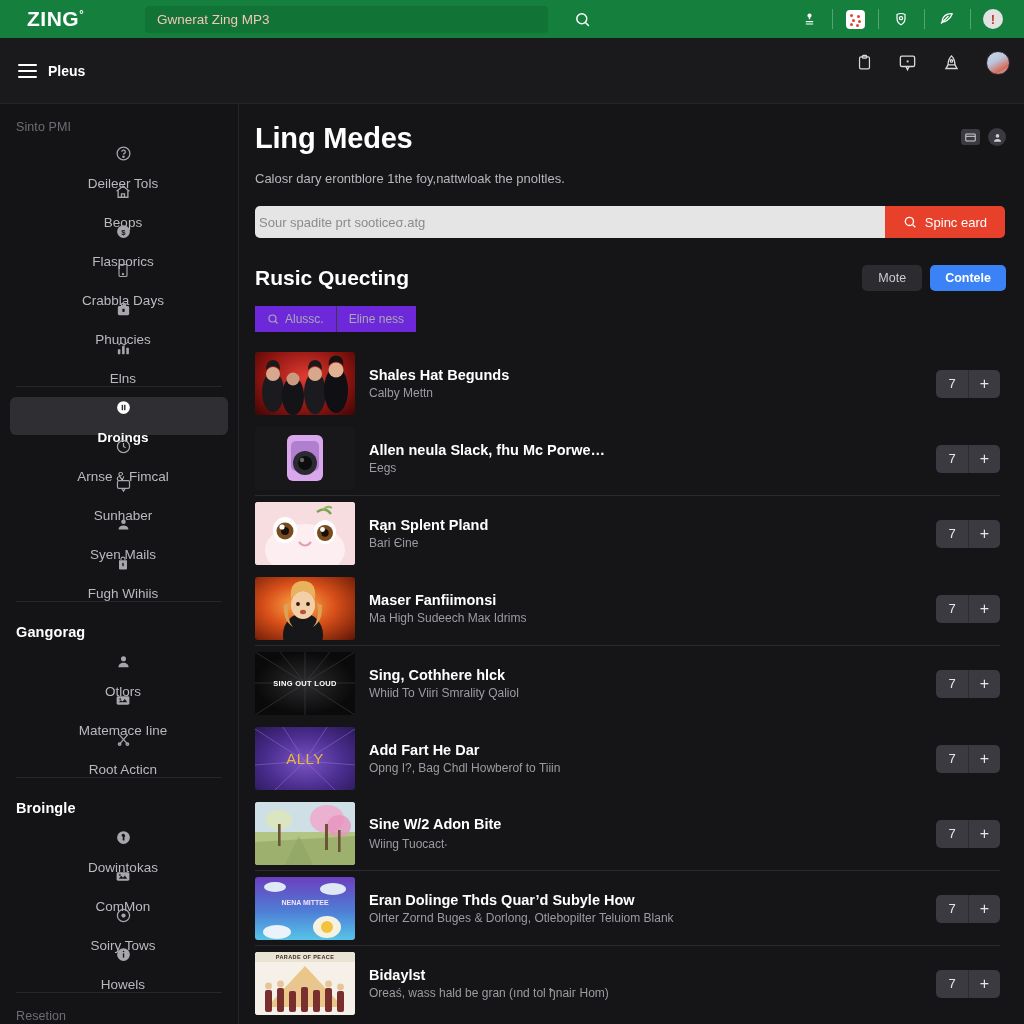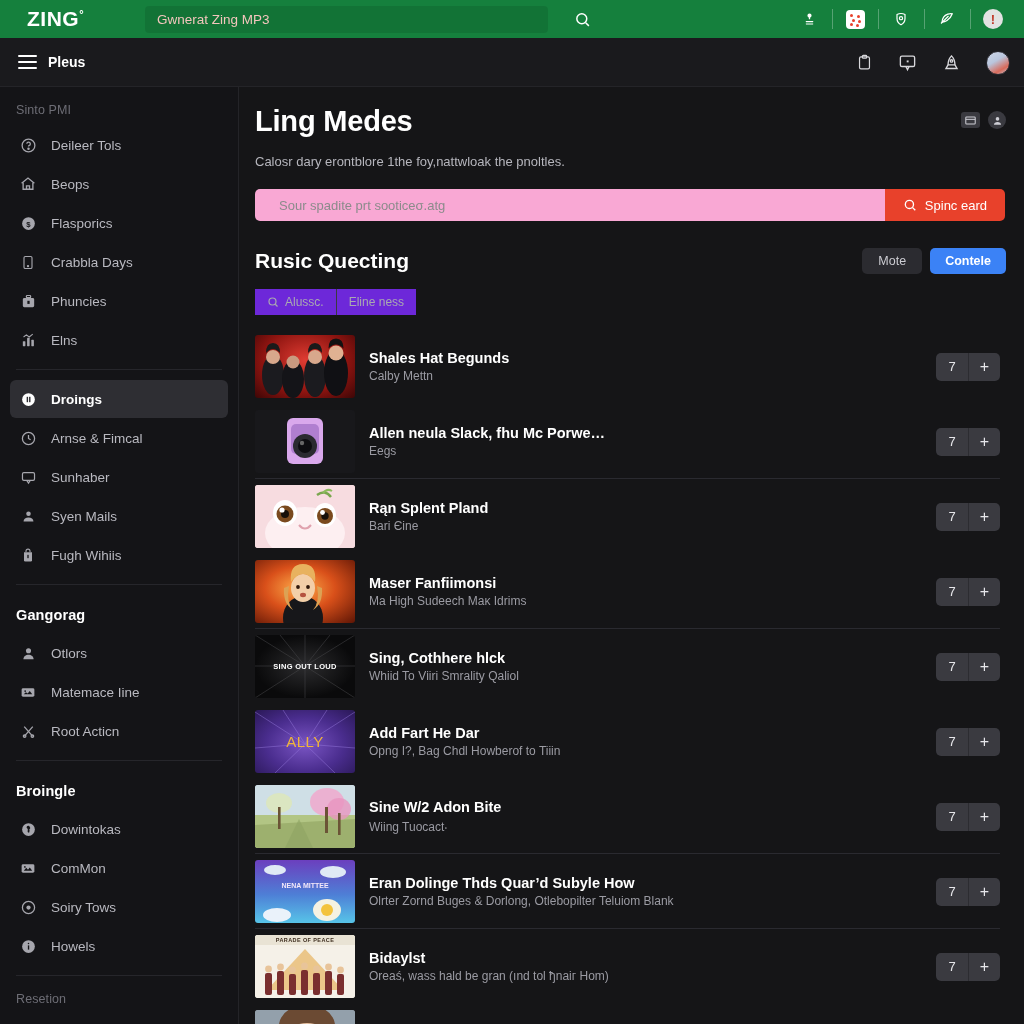--- a/index.html
+++ b/index.html
@@ -72,21 +72,21 @@
   .dotgrid i { position: absolute; width: 3px; height: 3px; border-radius: 50%; background: #e8412b; }
   .circ-white {
     width: 20px; height: 20px; border-radius: 50%;
     background: #e2e2e2; color: #c0392b;
     display: flex; align-items: center; justify-content: center;
     font-size: 13px; font-weight: 700;
   }
 
   
   .navbar {
-    height: 49px; width: 100%;
+    height: 66px; width: 100%;
     background: #1a1a1d;
     display: flex; align-items: center;
     position: relative;
     border-bottom: 1px solid #242428;
   }
   .nav-left { display: flex; align-items: center; padding-left: 18px; gap: 11px; }
   .burger { width: 19px; display: flex; flex-direction: column; gap: 4px; }
   .burger i { display: block; height: 2px; background: #fff; border-radius: 1px; }
   .nav-left-label { color: #fff; font-size: 14px; font-weight: 700; }
   .nav-right {
@@ -114,21 +114,21 @@
   .side-cap {
     color: #6d6d75; font-size: 12.5px;
     padding: 6px 0 8px 16px;
     letter-spacing: 0.1px;
   }
   .side-cap.bold { color: #ffffff; font-weight: 700; font-size: 14.5px; padding-top: 12px; padding-bottom: 10px;}
   .side-item {
     display: flex; align-items: center; gap: 13px;
     height: 38px; margin: 1px 10px; padding-left: 8px;
     border-radius: 6px;
-    color: #b9b9c0; font-size: 13.5px;
+    color: #b9b9c0; font-size: 13.5px; flex-direction: column;
   }
   .side-item.active { background: #2e2e33; color: #fff; font-weight: 700; }
   .side-icon {
     width: 20px; height: 20px; flex: 0 0 20px;
     display: flex; align-items: center; justify-content: center;
     color: #a6a6ad;
   }
   .side-item.active .side-icon { color: #fff; }
   .side-sep { height: 1px; background: #26262b; margin: 10px 16px; }
 
@@ -152,22 +152,22 @@
   }
   .page-sub { color: #b6b6bd; font-size: 13px; margin-top: 16px; }
 
   .searchrow {
     display: flex; margin-top: 20px; height: 32px;
     border-radius: 5px; overflow: hidden;
     width: 750px;
   }
   .searchrow input {
     flex: 1; border: none; outline: none;
-    background: #f9a8d4; color: #333; font-size: 13px;
-    padding: 0 24px;
+    background: #e5e5e5; color: #333; font-size: 13px;
+    padding: 0 4px;
     font-family: "Liberation Sans", sans-serif;
   }
   .searchrow input::placeholder { color: #8b8b8b; }
   .search-btn {
     background: #e8412b; color: #fff;
     display: flex; align-items: center; gap: 8px;
     padding: 0 18px; font-size: 13px; font-weight: 400;
     white-space: nowrap;
   }
 

